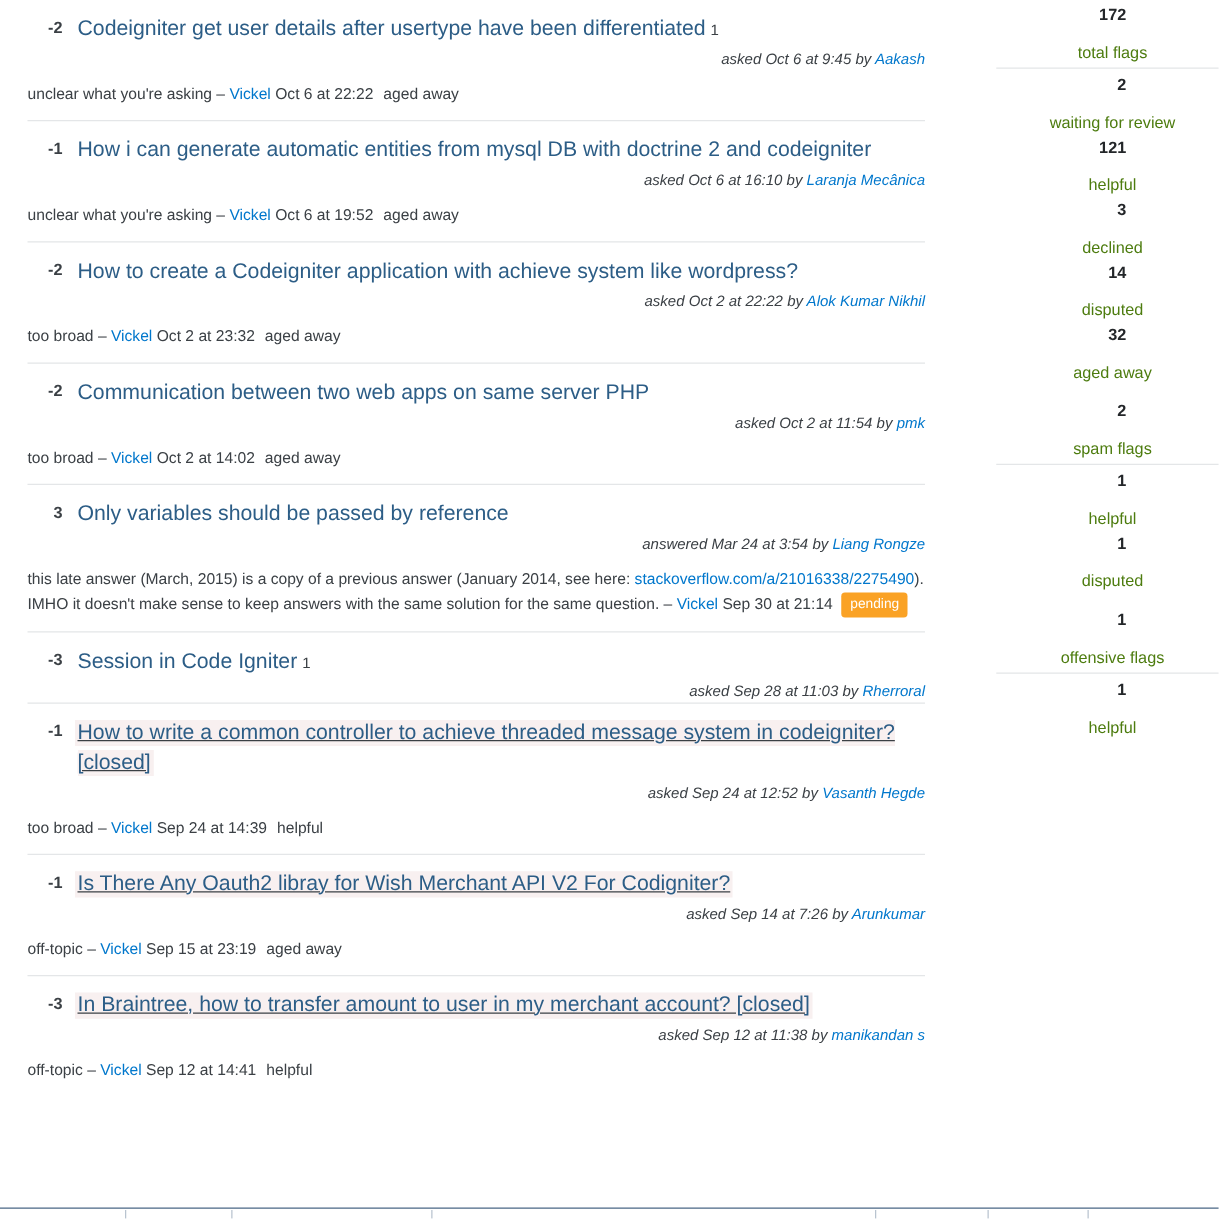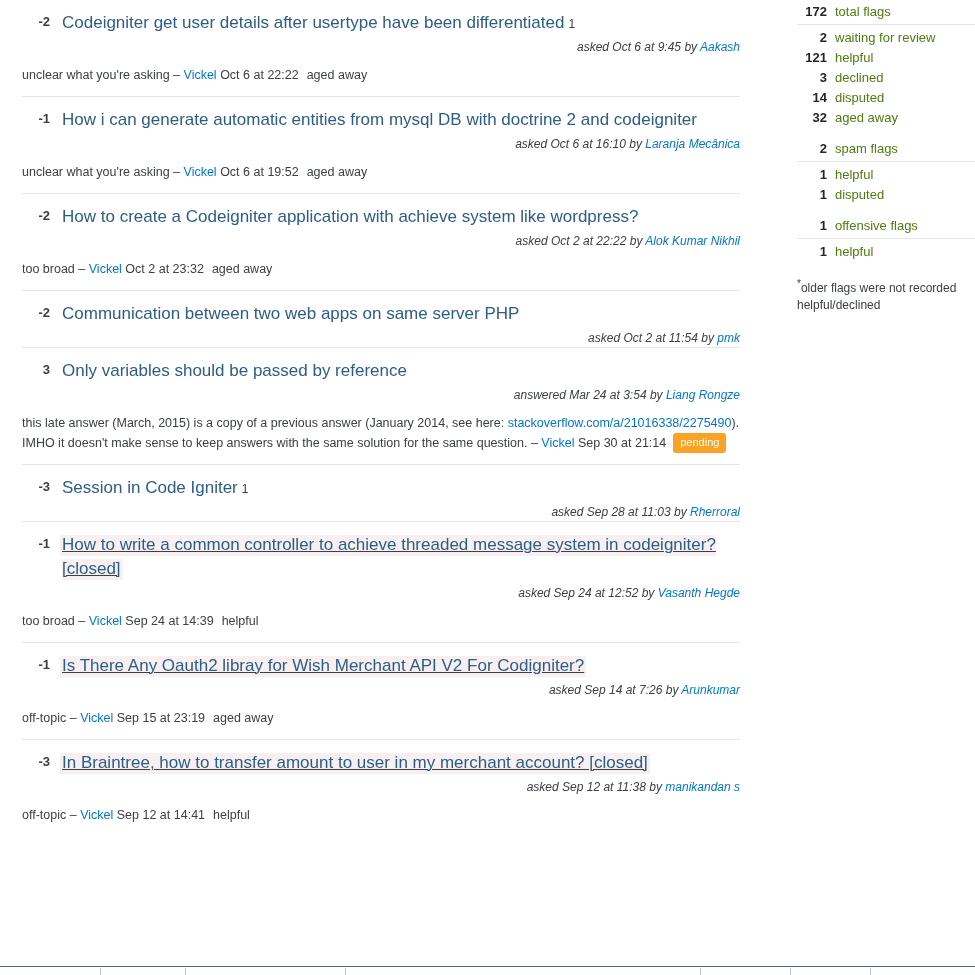--- a/index.html
+++ b/index.html
@@ -152,20 +152,21 @@
     width: 178px;
     font-size: 13px;
     color: #3b4045;
   }
 
   .sum-row {
     display: flex;
     align-items: center;
     line-height: 20px;
     padding: 0;
+    flex-direction: column;
   }
 
   .sum-count {
     width: 30px;
     flex: 0 0 30px;
     text-align: right;
     font-weight: bold;
     font-size: 13px;
     color: #232629;
   }
@@ -249,20 +250,21 @@
         <div class="meta-line"><span>asked</span> <span>Oct 2 at 22:22</span> <span>by</span> <a class="user-link" href="#">Alok Kumar Nikhil</a></div>
         <div class="comment-line"><span>too broad</span> <span>–</span> <a class="flagger" href="#">Vickel</a> <span>Oct 2 at 23:32</span><span class="outcome">aged away</span></div>
       </div>
       <div class="flag-row">
         <div class="row-sep"></div>
         <div class="post-line">
           <div class="score">-2</div>
           <div class="title-wrap"><span class="title-box"><a class="post-title" href="#">Communication between two web apps on same server PHP</a></span></div>
         </div>
         <div class="meta-line"><span>asked</span> <span>Oct 2 at 11:54</span> <span>by</span> <a class="user-link" href="#">pmk</a></div>
+        <div class="comment-line"><span>too broad</span> <span>–</span> <a class="flagger" href="#">Vickel</a> <span>Oct 2 at 14:02</span><span class="outcome">aged away</span></div>
       </div>
       <div class="flag-row">
         <div class="row-sep"></div>
         <div class="post-line">
           <div class="score">3</div>
           <div class="title-wrap"><span class="title-box"><a class="post-title" href="#">Only variables should be passed by reference</a></span></div>
         </div>
         <div class="meta-line"><span>answered</span> <span>Mar 24 at 3:54</span> <span>by</span> <a class="user-link" href="#">Liang Rongze</a></div>
         <div class="comment-line"><span>this late answer (March, 2015) is a copy of a previous answer (January 2014, see here: </span><a class="inline-link" href="#">stackoverflow.com/a/21016338/2275490</a><span>). IMHO it doesn't make sense to keep answers with the same solution for the same question. </span><span>–</span> <a class="flagger" href="#">Vickel</a> <span>Sep 30 at 21:14</span><span class="badge-pending">pending</span></div>
       </div>
@@ -346,21 +348,20 @@
       <div class="sum-gap"></div>
       <div class="sum-row">
         <div class="sum-count">1</div>
         <div class="sum-label">offensive flags</div>
       </div>
       <div class="sum-div"></div>
       <div class="sum-row">
         <div class="sum-count">1</div>
         <div class="sum-label">helpful</div>
       </div>
-      <div class="footnote"><span class="star">*</span><span>older flags were not recorded helpful/declined</span></div>
     </div>
 
   <div class="bottom-strip">
       <div class="tick" style="left: 100px;"></div>
       <div class="tick" style="left: 185px;"></div>
       <div class="tick" style="left: 345px;"></div>
       <div class="tick" style="left: 700px;"></div>
       <div class="tick" style="left: 790px;"></div>
       <div class="tick" style="left: 870px;"></div>
     </div>

